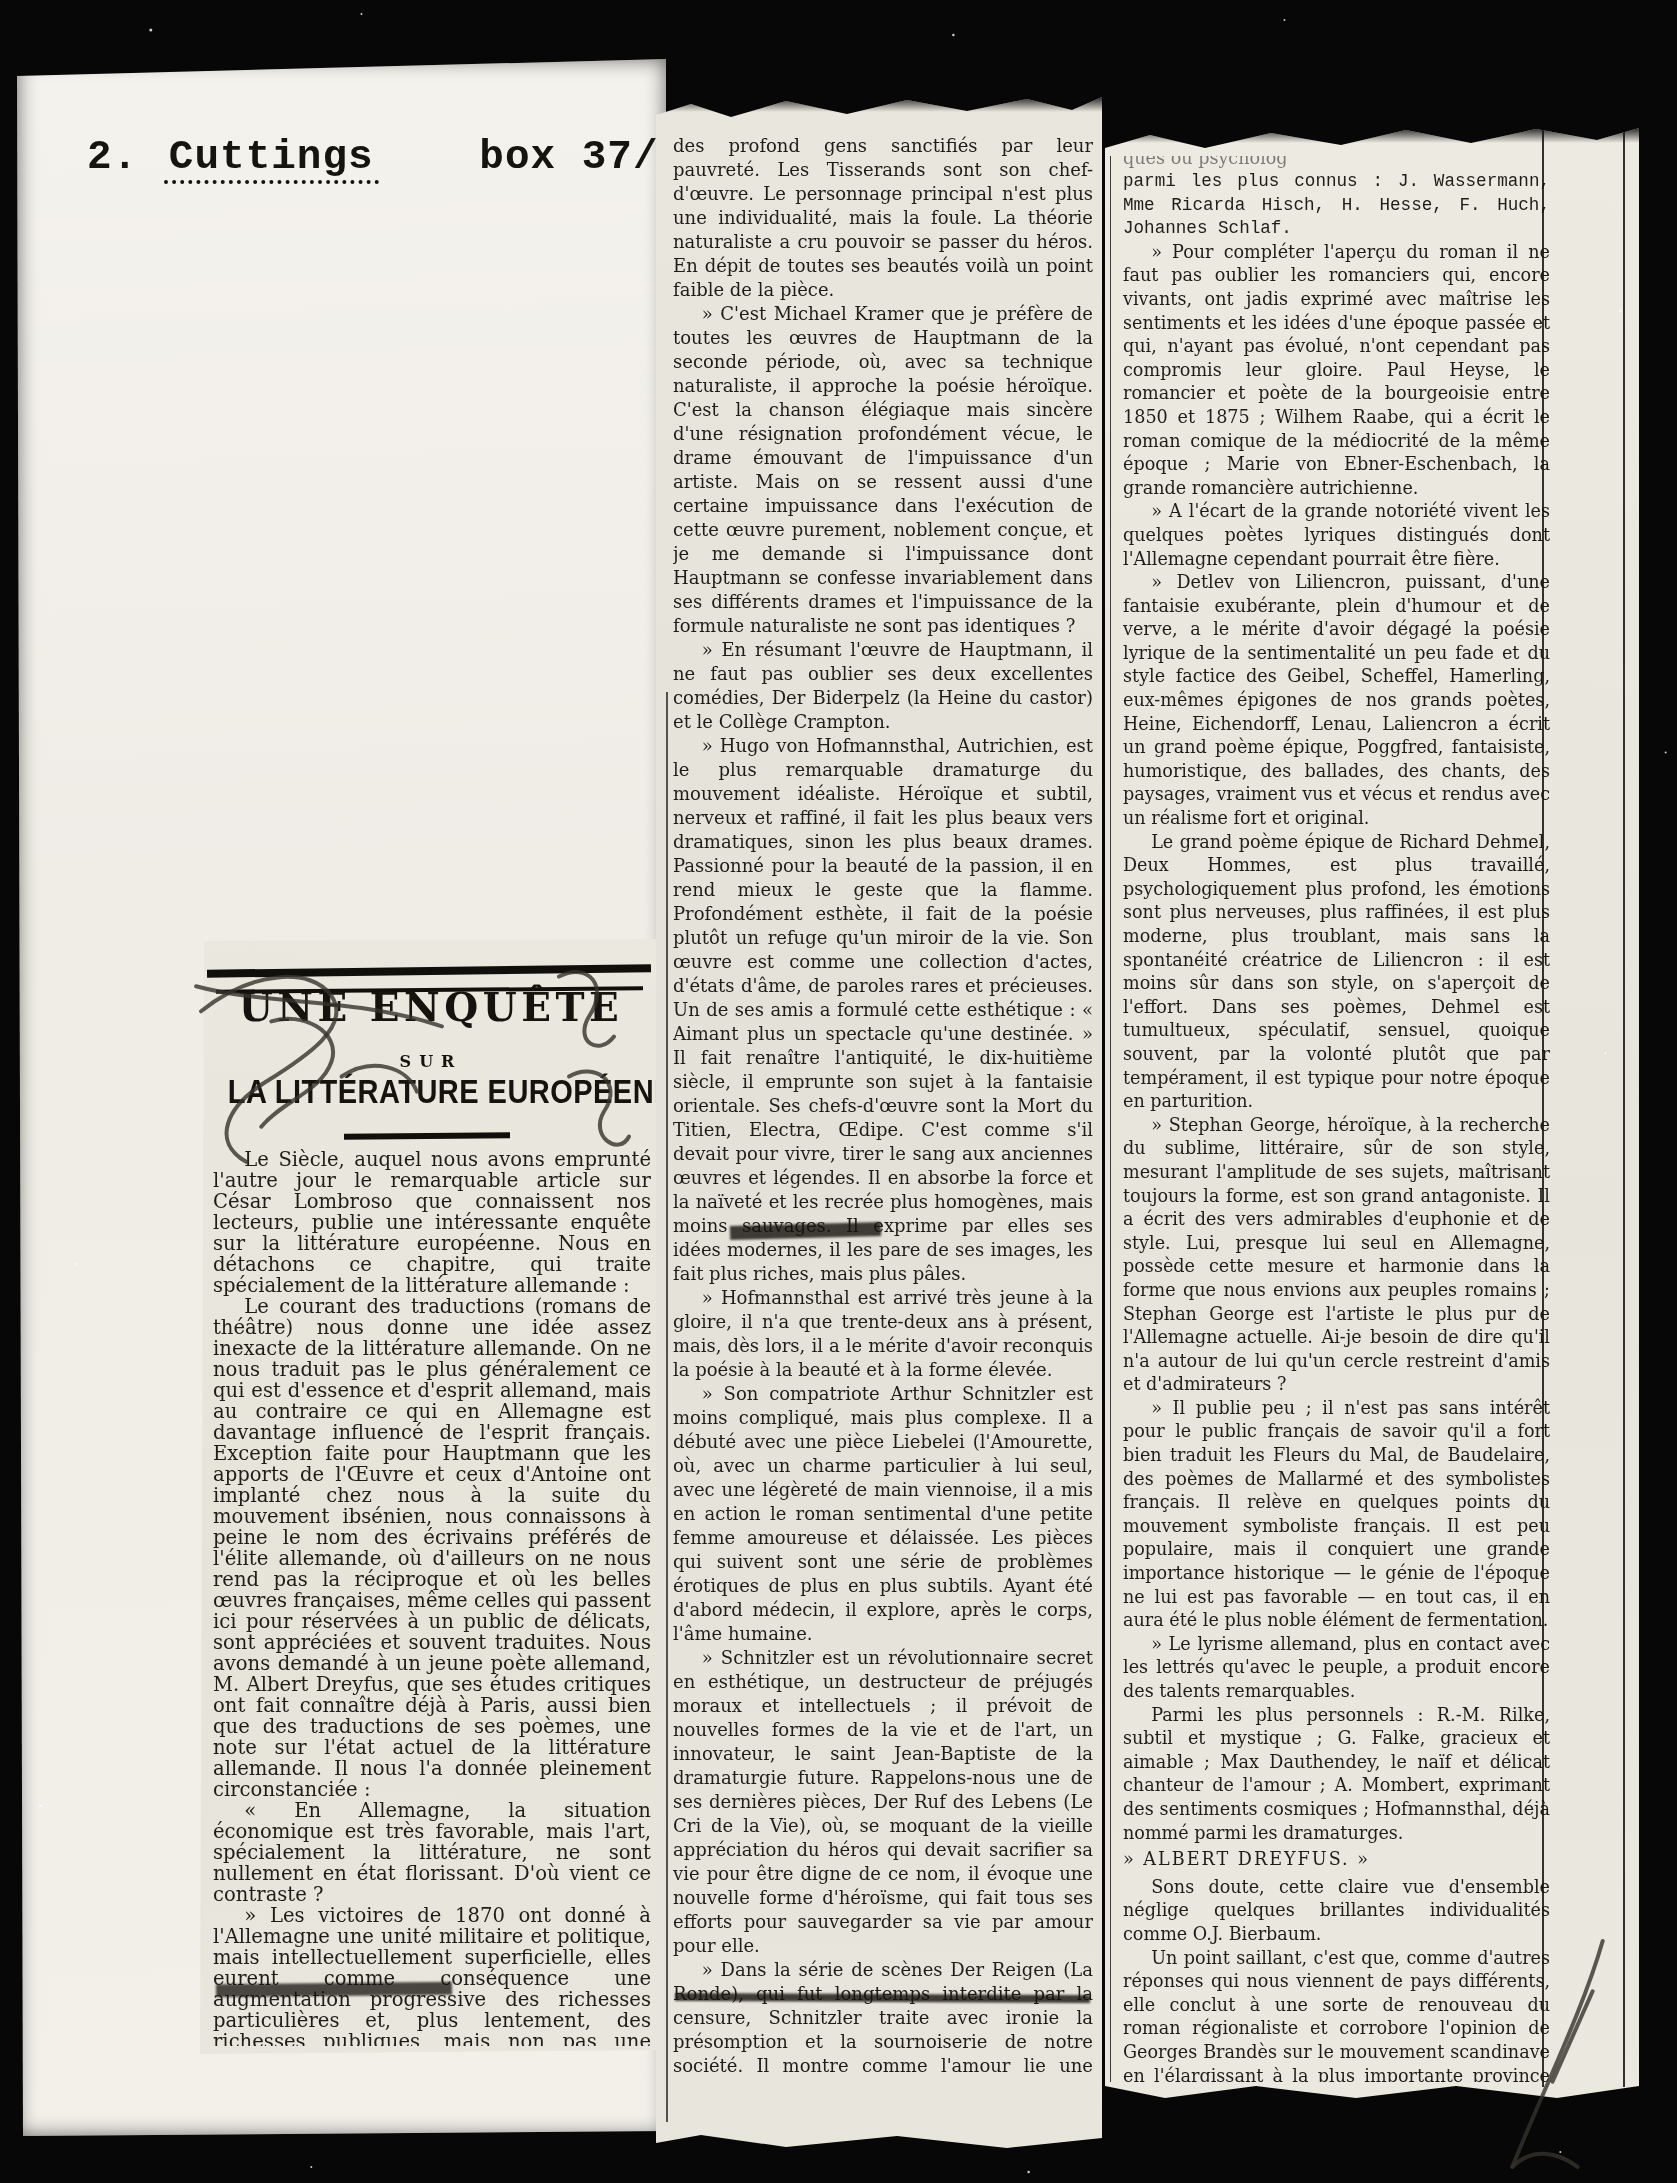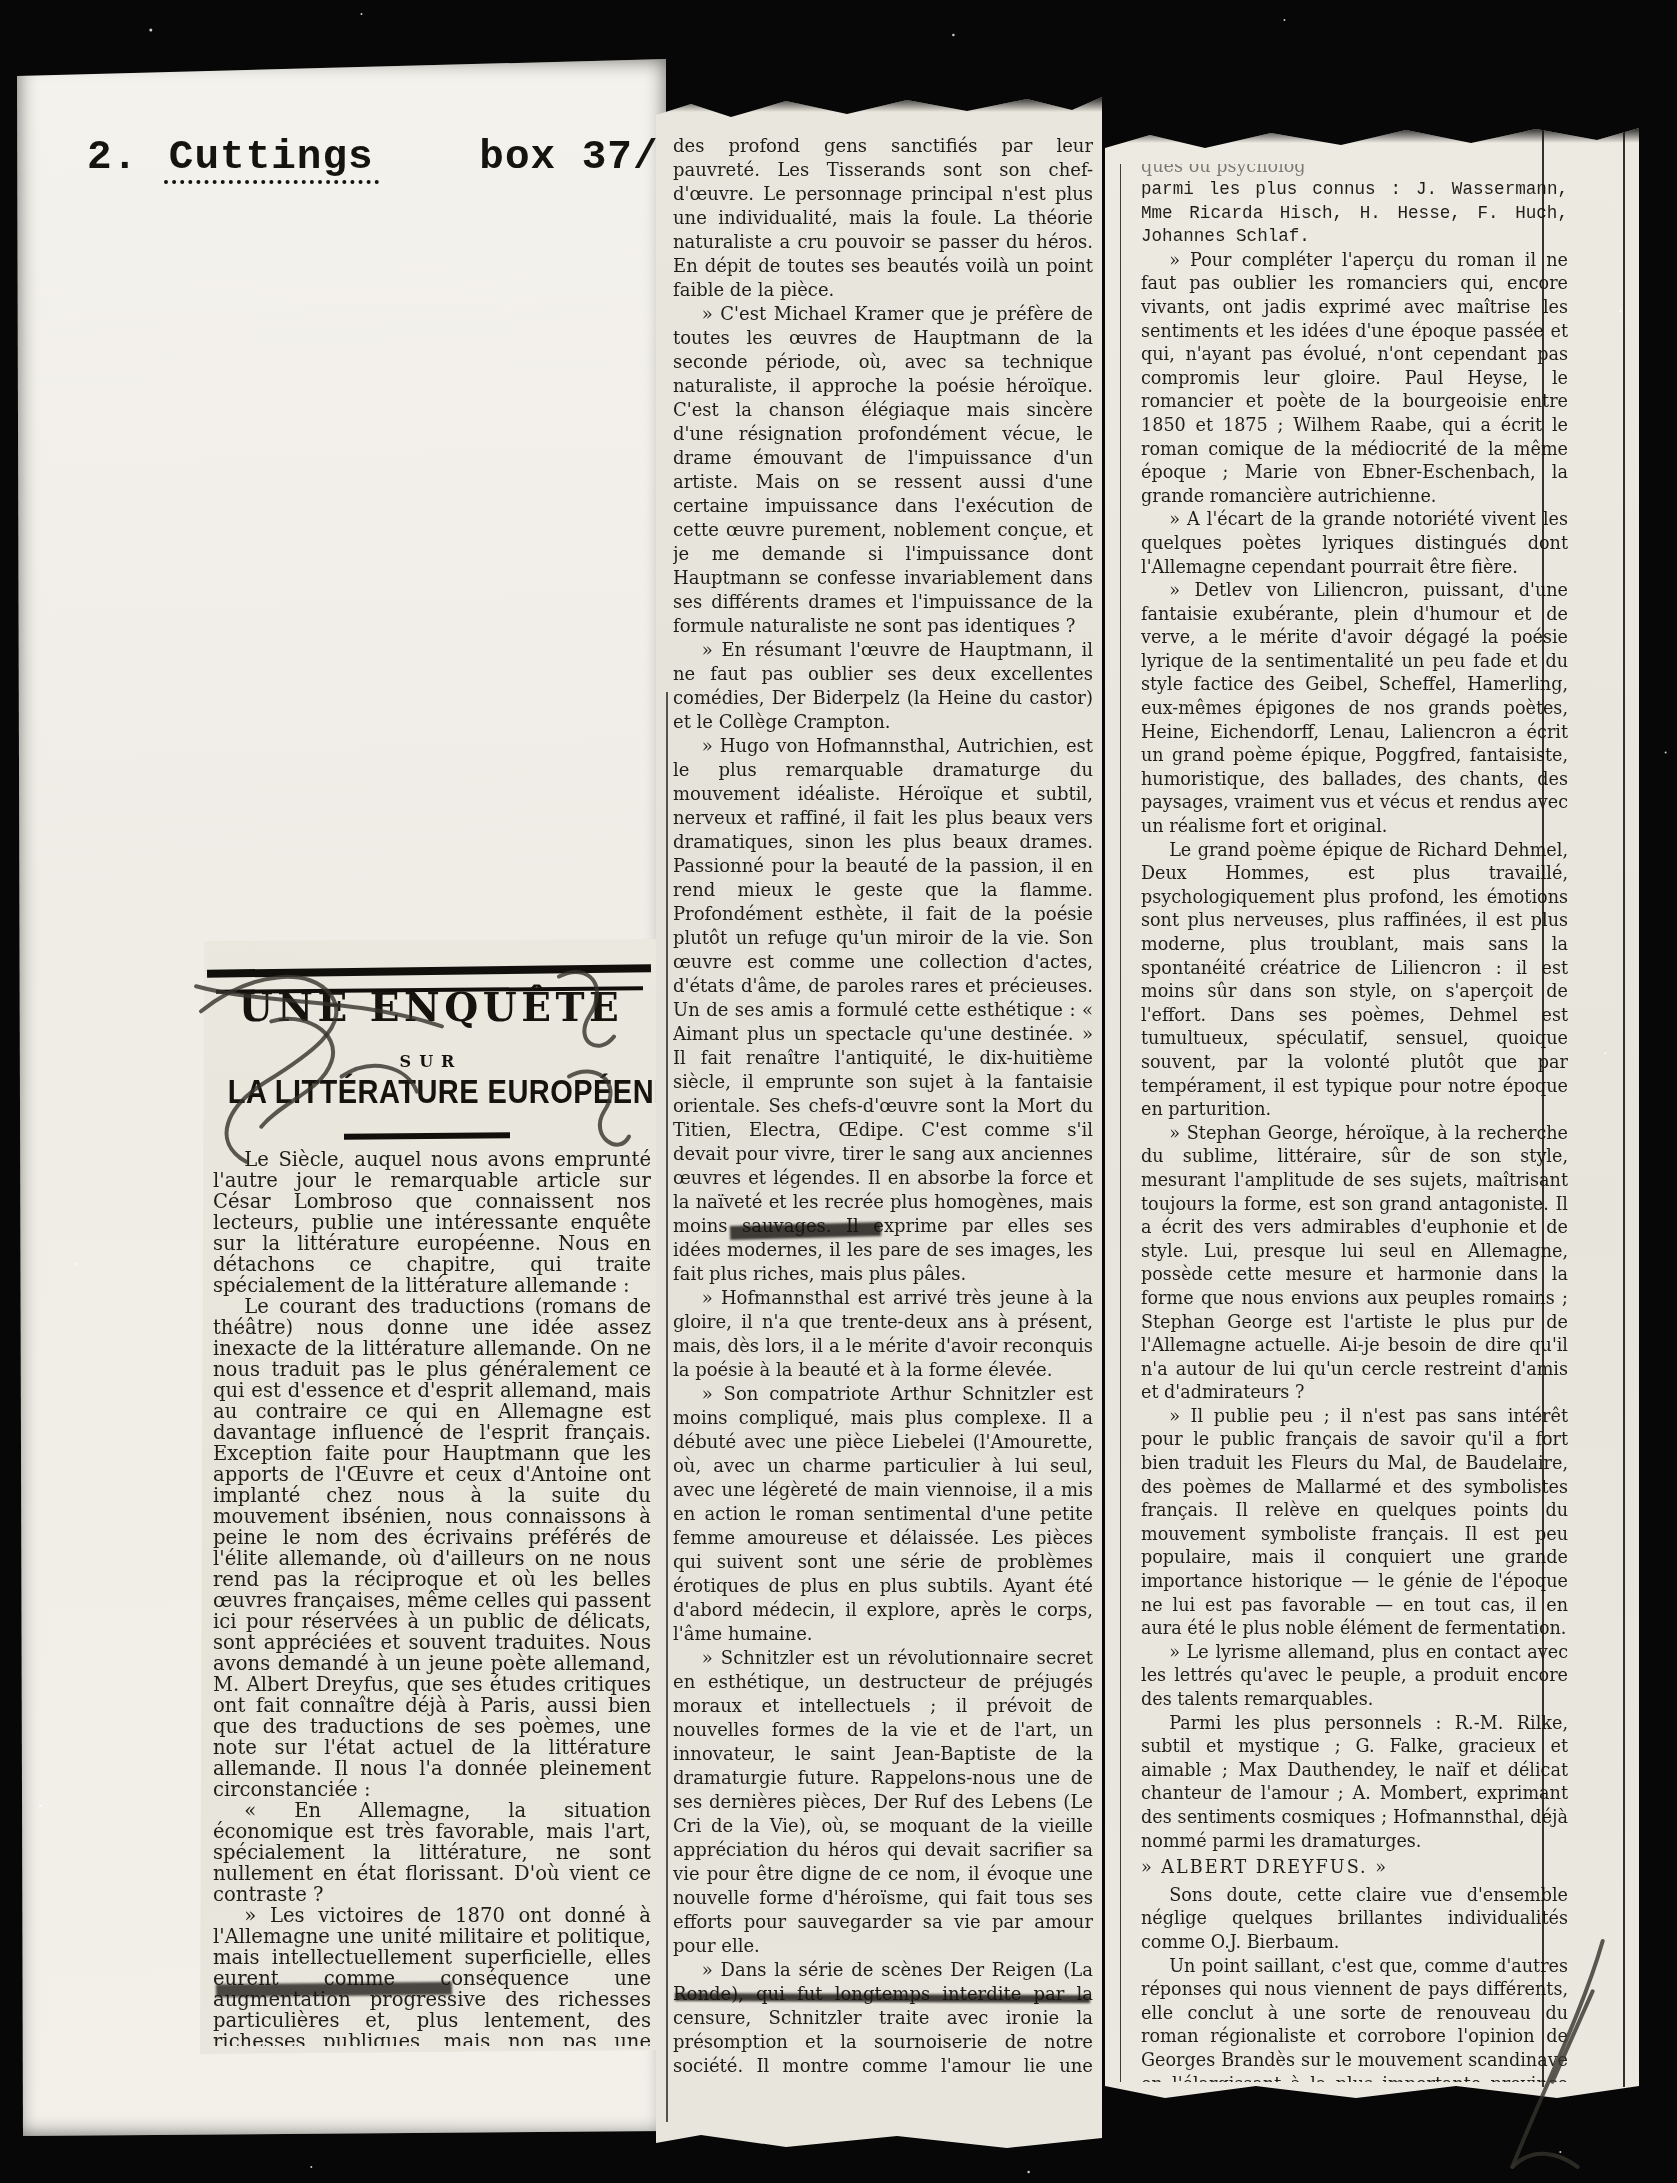--- a/index.html
+++ b/index.html
@@ -65,22 +65,22 @@
   .mc-text p:first-child{text-indent:0;}
   
   .clip-right{
     left:1105px;top:100px;width:534px;height:2002px;
     background:linear-gradient(181deg,#edeae2,#e7e4db 55%,#ebe8e0);
     clip-path:polygon(0px 48px,45px 35px,100px 48px,166px 33px,236px 45px,301px 30px,
       366px 43px,431px 29px,492px 40px,534px 28px,
       534px 1986px,452px 1998px,351px 1986px,251px 1998px,151px 1986px,60px 1998px,0px 1986px);
     font-size:17.6px;line-height:23.6px;
   }
-  .rc-textcol{position:absolute;top:64px;left:5px;width:427px;bottom:20px;
-    border-left:1.5px solid rgba(20,18,14,.8);padding-left:20px;overflow:hidden;margin-left:10px;}
+  .rc-textcol{position:absolute;top:56px;left:5px;width:427px;bottom:20px;
+    border-left:1.5px solid rgba(20,18,14,.8);padding-left:12px;overflow:hidden;}
   .rc-frag{height:14px;overflow:hidden;opacity:.55;}
   .rc-frag span{display:block;margin-top:-9px;}
   .rc-list1 p:first-child{text-indent:0;font-family:Liberation Mono, monospace;}
   .rc-sig{margin:3px 0 4px 0 !important;text-indent:0 !important;text-align:right;
     padding-right:35px;letter-spacing:2px;}
   .rc-margincol{position:absolute;top:30px;bottom:15px;left:437px;width:79px;
     border-left:2px solid rgba(18,16,12,.85);border-right:2px solid rgba(18,16,12,.85);}
   
   .scrawl{position:absolute;}
   .scrawl path{fill:none;stroke:#35322b;stroke-width:8;stroke-linecap:round;opacity:.8;}

